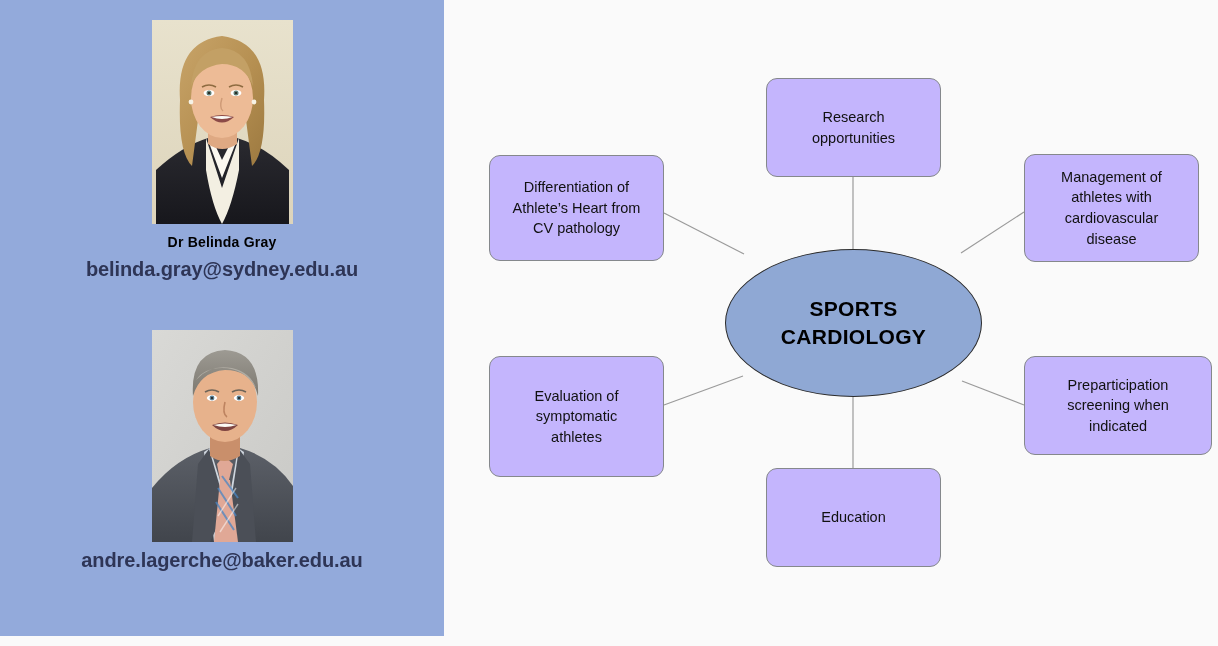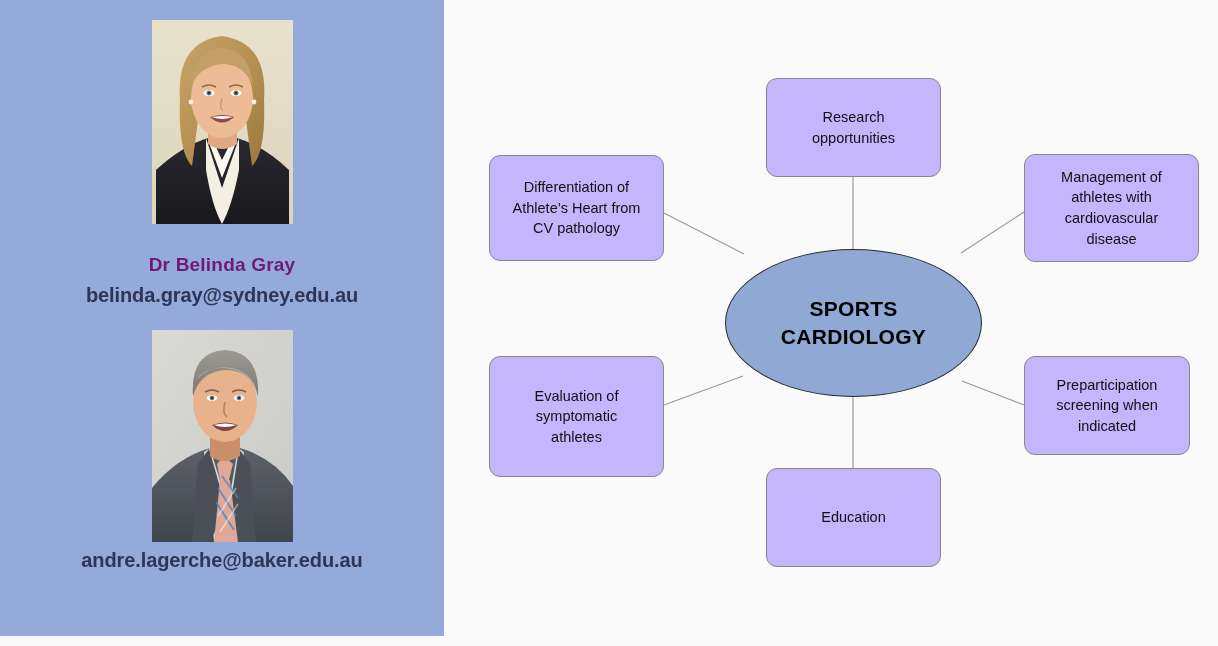--- a/index.html
+++ b/index.html
@@ -46,24 +46,24 @@
     position: relative;
   }
   .photo-frame-2 { height: 212px; }
 
   .photo {
     position: absolute;
     inset: 0;
   }
 
   .presenter-name {
-    margin-top: 30px;
-    font-size: 19px;
+    margin-top: 10px;
+    font-size: 14px;
     font-weight: bold;
-    color: #701a75;
+    color: #000000;
     letter-spacing: 0.2px;
     line-height: 1.2;
   }
   .presenter-email {
     margin-top: 7px;
     font-size: 20px;
     font-weight: bold;
     color: #2e3556;
     letter-spacing: -0.1px;
   }
@@ -94,21 +94,21 @@
     color: #111111;
     font-size: 14.5px;
     line-height: 1.42;
     padding: 4px 8px;
     white-space: pre-line;
   }
   .node-research   { left: 322px; top: 78px;  width: 175px; height: 99px; }
   .node-diff       { left: 45px;  top: 155px; width: 175px; height: 106px; }
   .node-mgmt       { left: 580px; top: 154px; width: 175px; height: 108px; }
   .node-eval       { left: 45px;  top: 356px; width: 175px; height: 121px; }
-  .node-prepart    { left: 580px; top: 356px; width: 166px; height: 99px; }
+  .node-prepart    { left: 580px; top: 356px; width: 188px; height: 99px; }
   .node-education  { left: 322px; top: 468px; width: 175px; height: 99px; }
 
   .hub {
     position: absolute;
     left: 281px;
     top: 249px;
     width: 257px;
     height: 148px;
     box-sizing: border-box;
     background: #8fa8d4;

